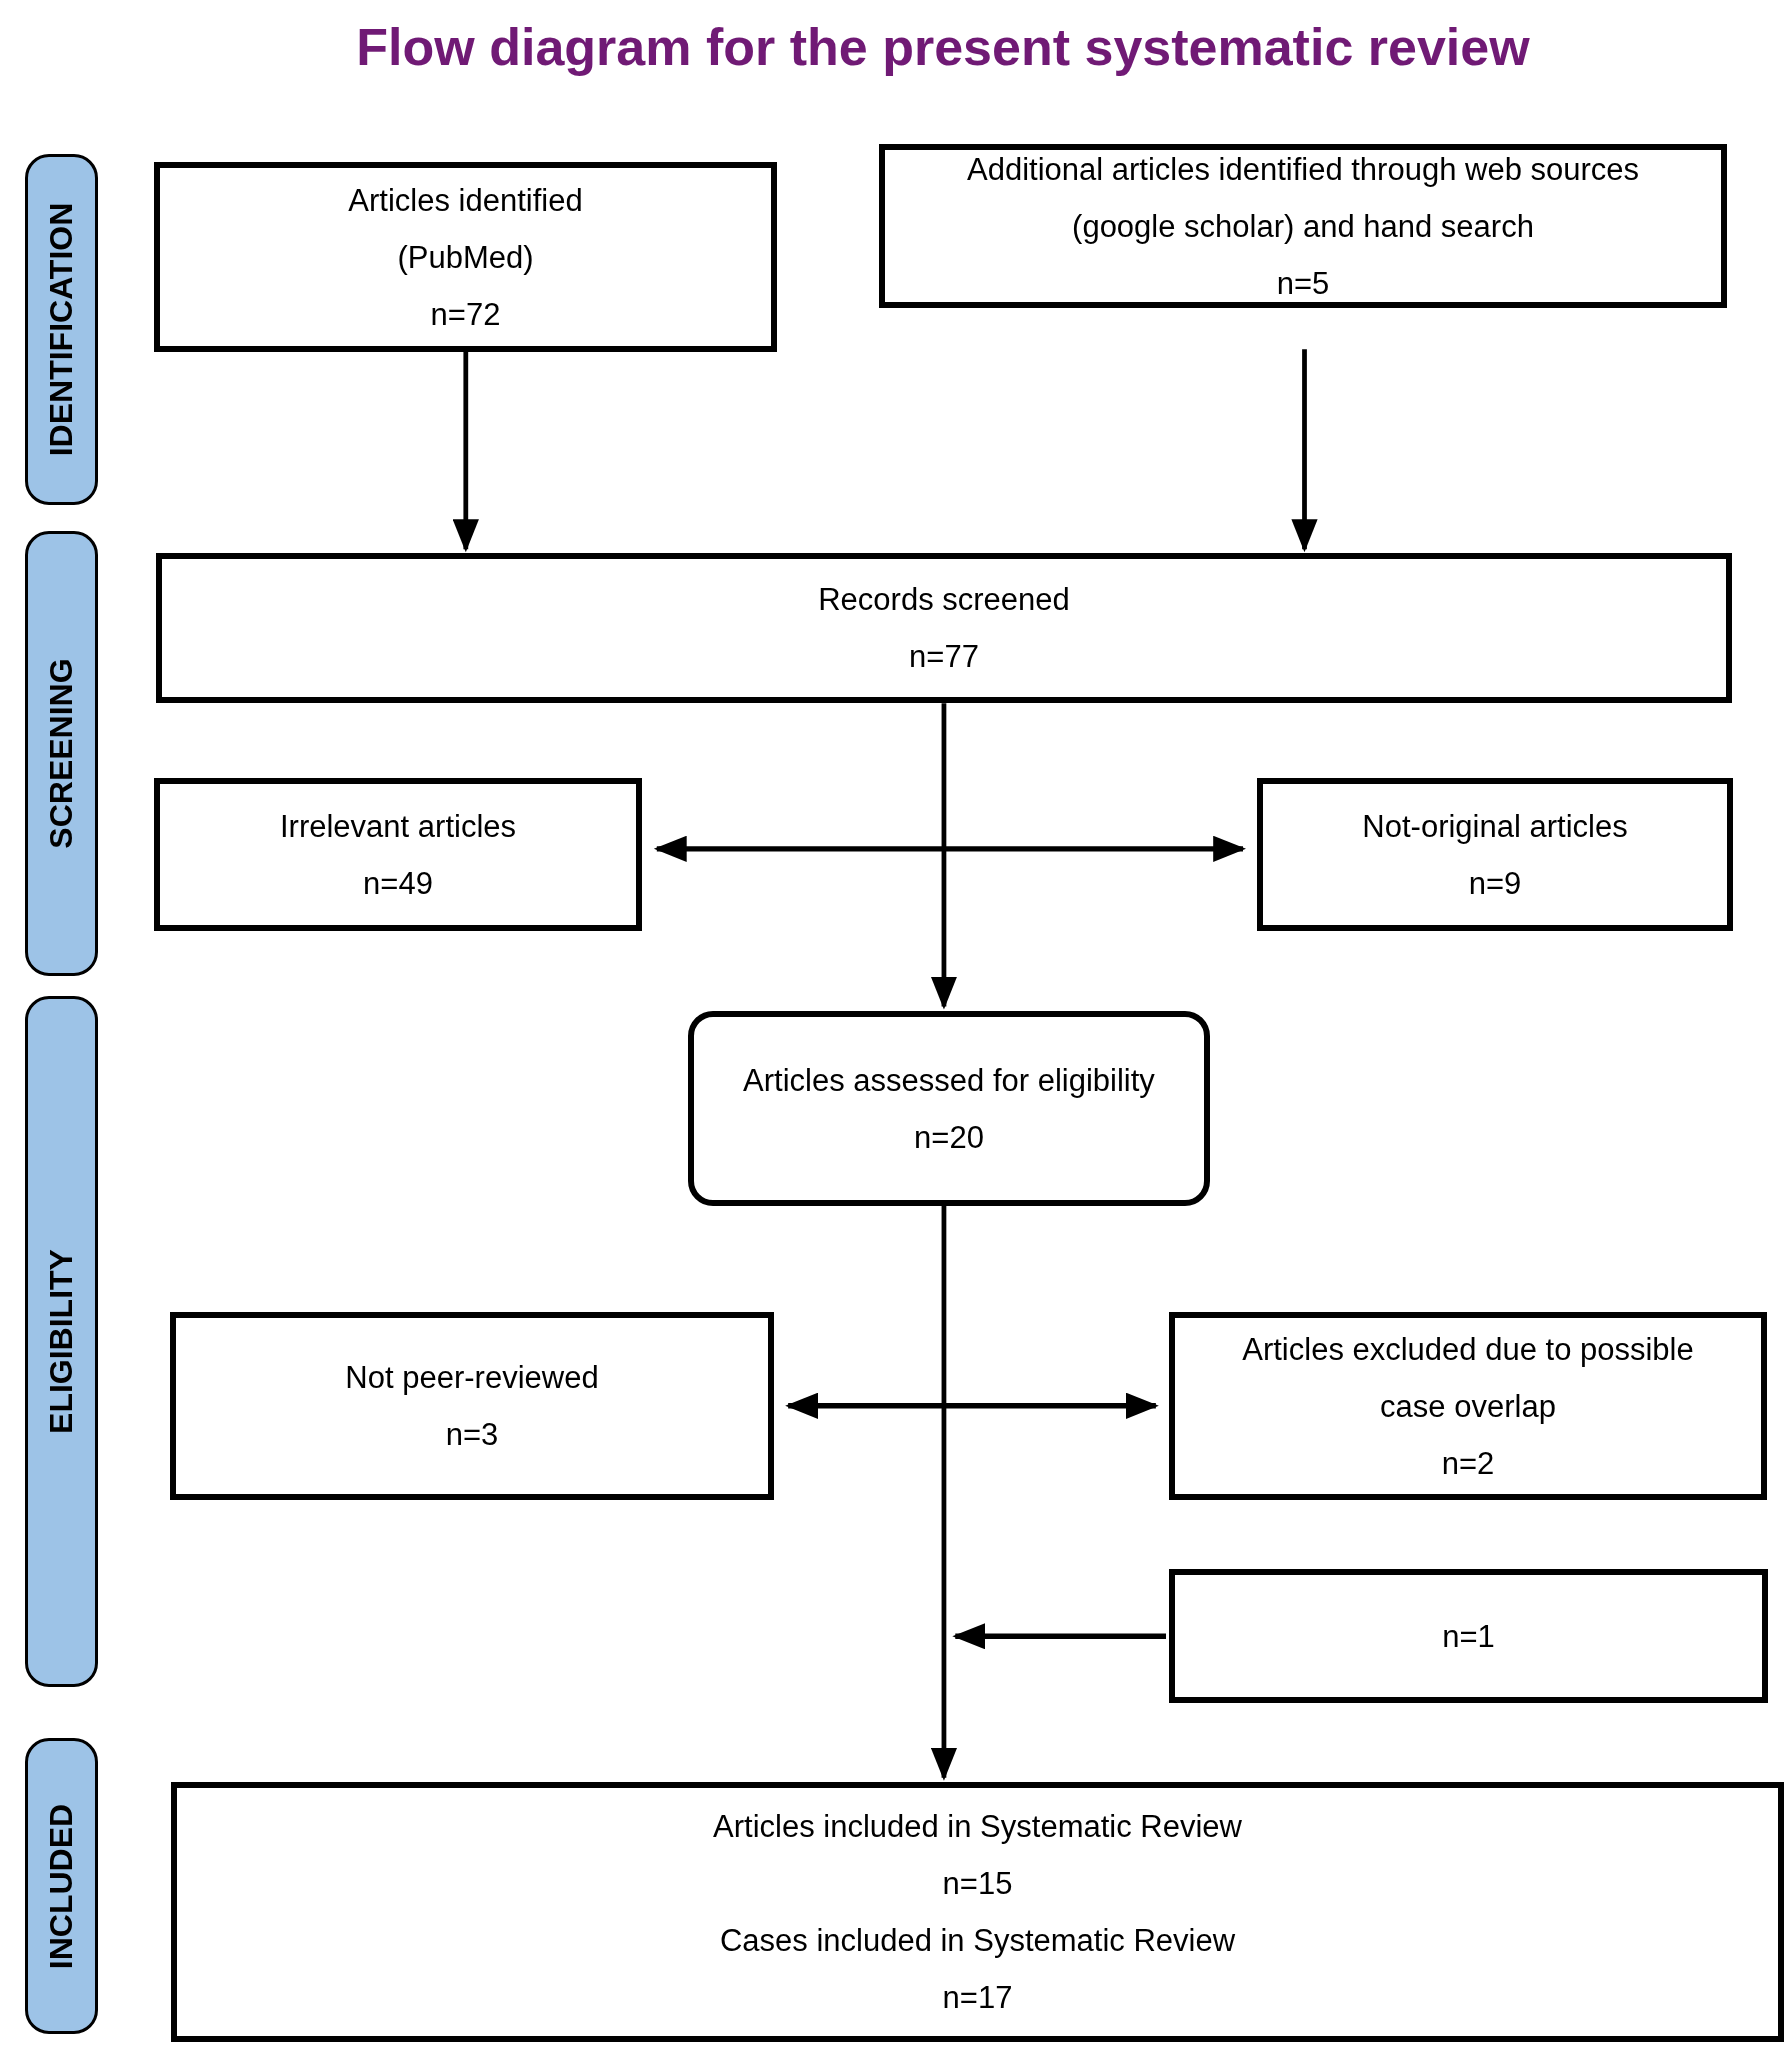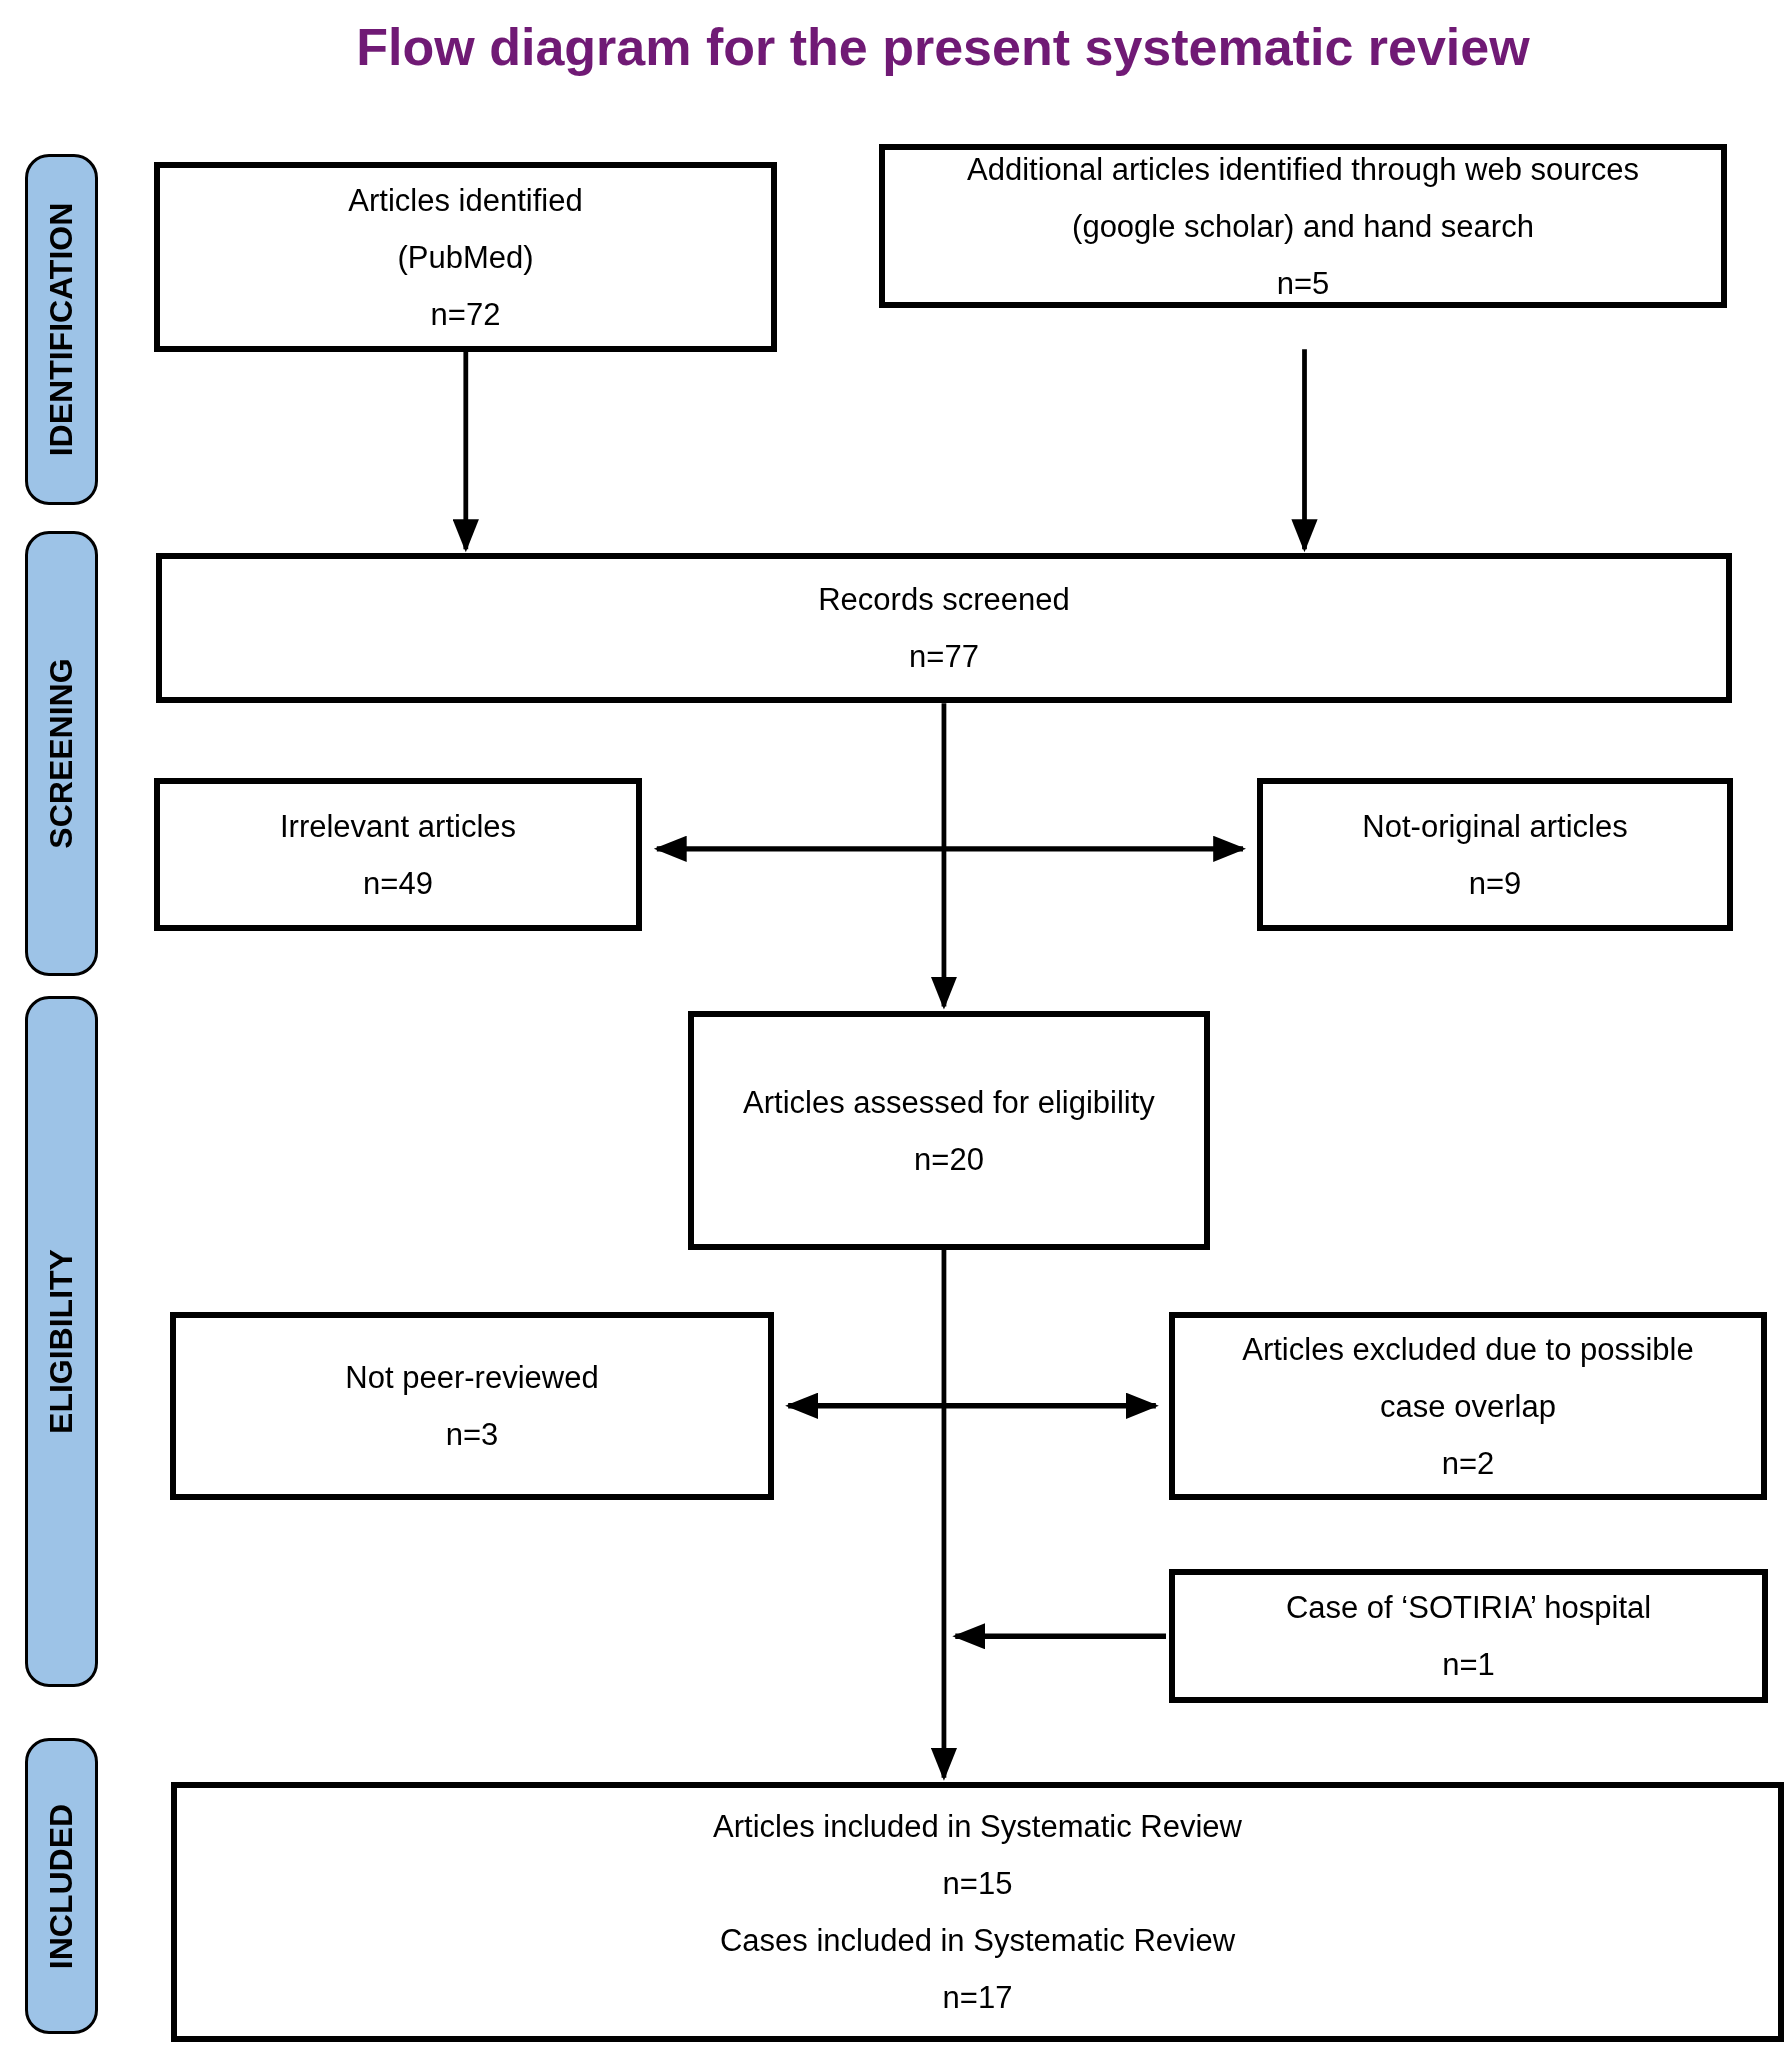--- a/index.html
+++ b/index.html
@@ -119,38 +119,37 @@
   <div class="fbox" style="left:154px;top:778px;width:488px;height:153px;">
     <div class="bline">Irrelevant articles</div>
     <div class="bline">n=49</div>
   </div>
 
   <div class="fbox" style="left:1257px;top:778px;width:476px;height:153px;">
     <div class="bline">Not-original articles</div>
     <div class="bline">n=9</div>
   </div>
 
-  <div class="fbox" style="left:688px;top:1011px;width:522px;height:239px;">
+  <div class="fbox" style="left:688px;top:1011px;width:522px;height:195px;border-radius:25px;">
     <div class="bline">Articles assessed for eligibility</div>
     <div class="bline">n=20</div>
   </div>
 
   <div class="fbox" style="left:170px;top:1312px;width:604px;height:188px;">
     <div class="bline">Not peer-reviewed</div>
     <div class="bline">n=3</div>
   </div>
 
   <div class="fbox" style="left:1169px;top:1312px;width:598px;height:188px;">
     <div class="bline">Articles excluded due to possible</div>
     <div class="bline">case overlap</div>
     <div class="bline">n=2</div>
   </div>
 
   <div class="fbox" style="left:1169px;top:1569px;width:599px;height:134px;">
-    <div class="bline">Case of ‘SOTIRIA’ hospital</div>
     <div class="bline">n=1</div>
   </div>
 
   <div class="fbox" style="left:171px;top:1782px;width:1613px;height:260px;">
     <div class="bline">Articles included in Systematic Review</div>
     <div class="bline">n=15</div>
     <div class="bline">Cases included in Systematic Review</div>
     <div class="bline">n=17</div>
   </div>
 

